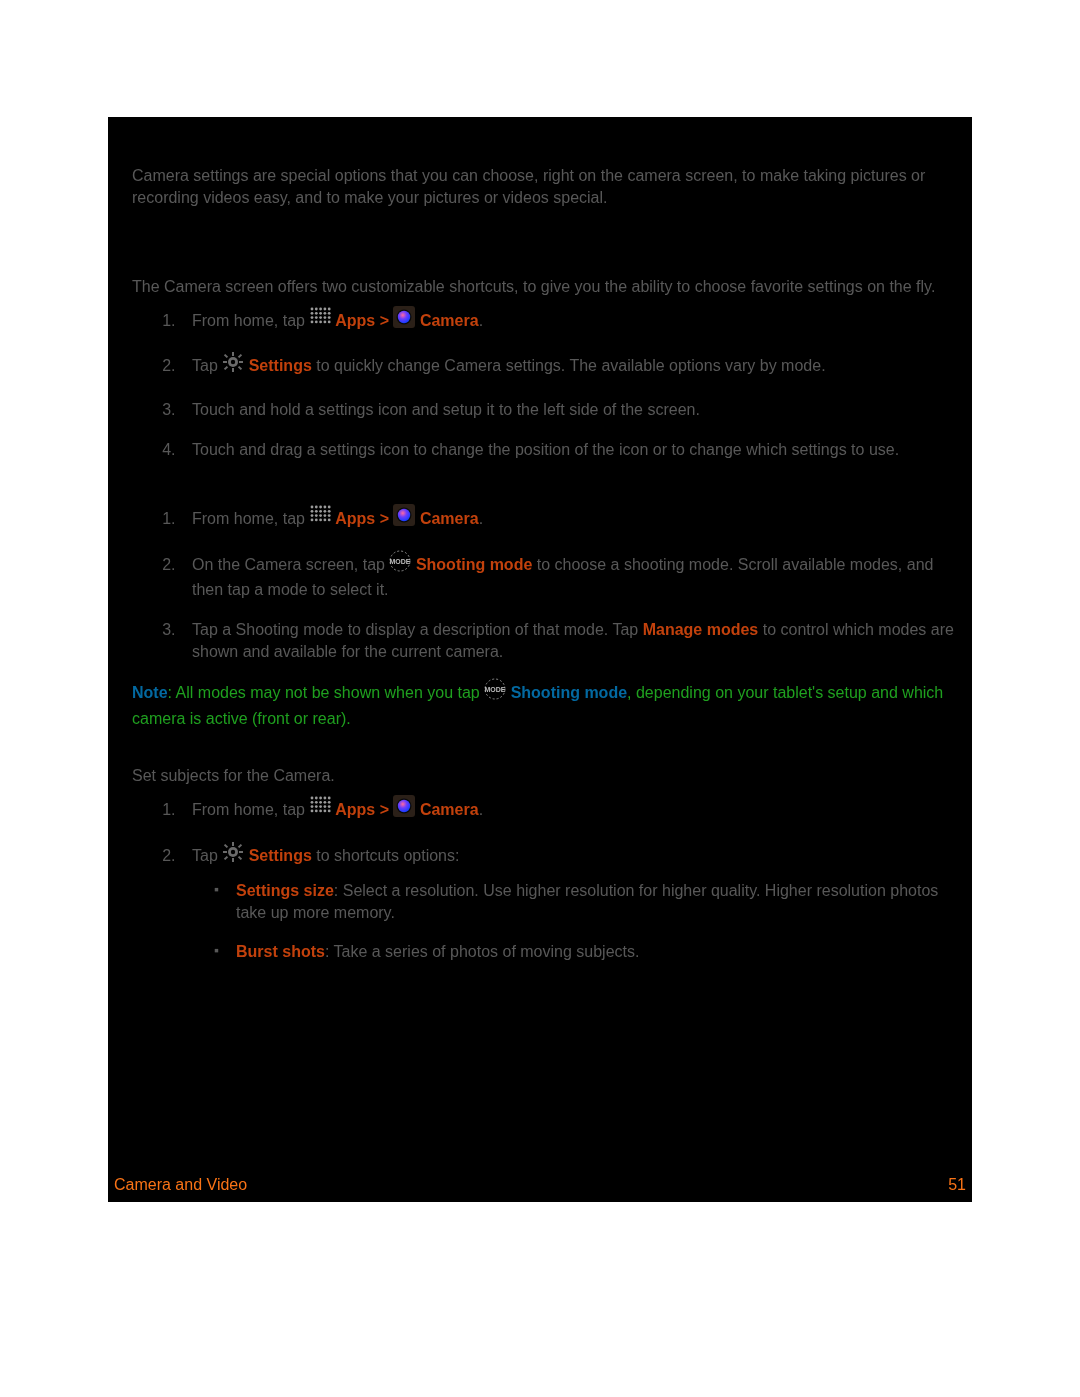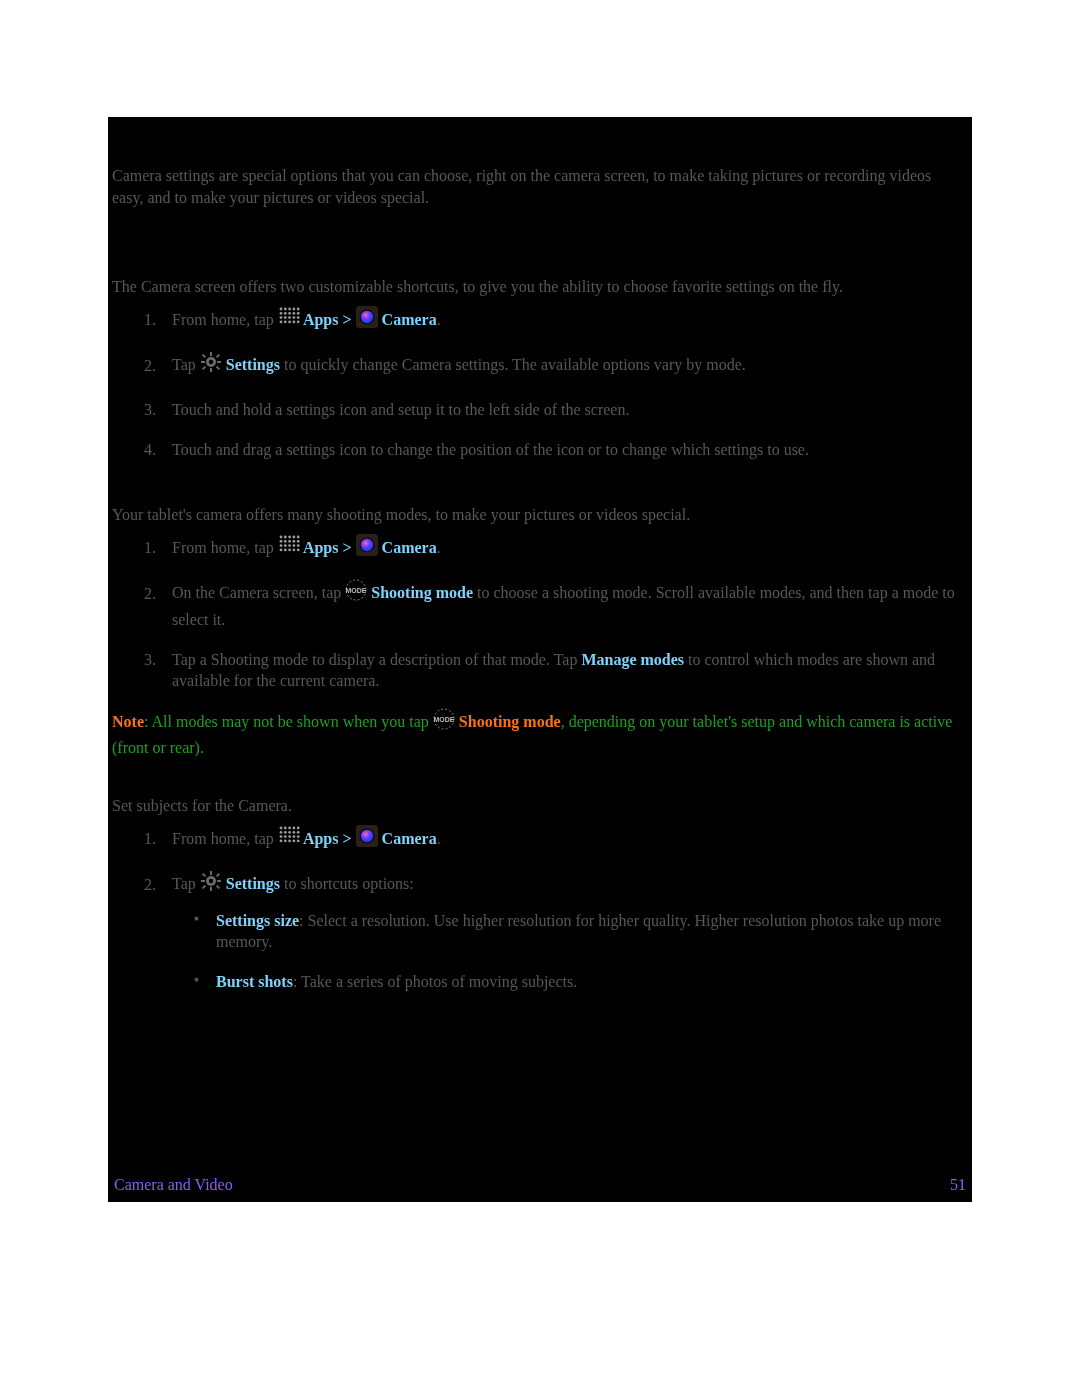--- a/index.html
+++ b/index.html
@@ -13,23 +13,22 @@
   .page {
     position: absolute;
     left: 108px;
     right: 108px;
     top: 117px;
     bottom: 195px;
     background: #000000;
     color: #585858;
     font-size: 16px;
     line-height: 1.35;
-    padding: 14px 6px 8px 4px;
+    padding: 14px 6px 8px 24px;
     box-sizing: border-box;
-    font-family: Liberation Serif, serif;
   }
   .page p {
     margin: 0 0 10px 0;
   }
   h2.hidden-h {
     color: #000;
     font-size: 20px;
     margin: 6px 0 6px 0;
     height: 22px;
   }
@@ -59,35 +58,35 @@
     margin-bottom: 18px;
   }
   ul.square li::before {
     content: "▪";
     position: absolute;
     left: 0;
     top: 0;
     color: #585858;
     font-size: 14px;
   }
-  .b { font-weight: bold; color: #7dd3fc; }
+  .b { font-weight: bold; color: #c2410c; }
   .note {
     color: #1fa01f;
     margin: 6px 0 18px 0;
   }
-  .note .b { color: #f97316; }
+  .note .b { color: #0369a1; }
   .footer {
     position: absolute;
     left: 6px;
     right: 6px;
     bottom: 6px;
     display: flex;
     justify-content: space-between;
     font-size: 16px;
-    color: #8b5cf6;
+    color: #f97316;
   }
   .icon {
     display: inline-block;
     vertical-align: middle;
     position: relative;
     top: -2px;
   }
   .spacer { height: 26px; }
 </style>
 </head>
@@ -175,21 +174,20 @@
       <span>Tap </span><span class="icon"><svg width="22" height="22">
             <use href="#svg-gear"></use>
           </svg></span><span class="b"> Settings</span><span> to quickly change Camera settings. The available options vary by mode.</span>
     </li>
     <li>Touch and hold a settings icon and setup it to the left side of the screen.</li>
     <li>Touch and drag a settings icon to change the position of the icon or to change which settings to use.</li>
   </ol>
 
   <h3 class="hidden-h">Shooting Mode</h3>
 
-  <p>Your tablet's camera offers many shooting modes, to make your pictures or videos special.</p>
 
   <ol>
     <li>
       <span>From home, tap </span><span class="icon"><svg width="22" height="22">
             <use href="#svg-apps"></use>
           </svg></span><span class="b"> Apps &gt; </span><span class="icon"><svg width="22" height="22">
             <use href="#svg-camera"></use>
           </svg></span><span class="b"> Camera</span><span>.</span>
     </li>
     <li>

